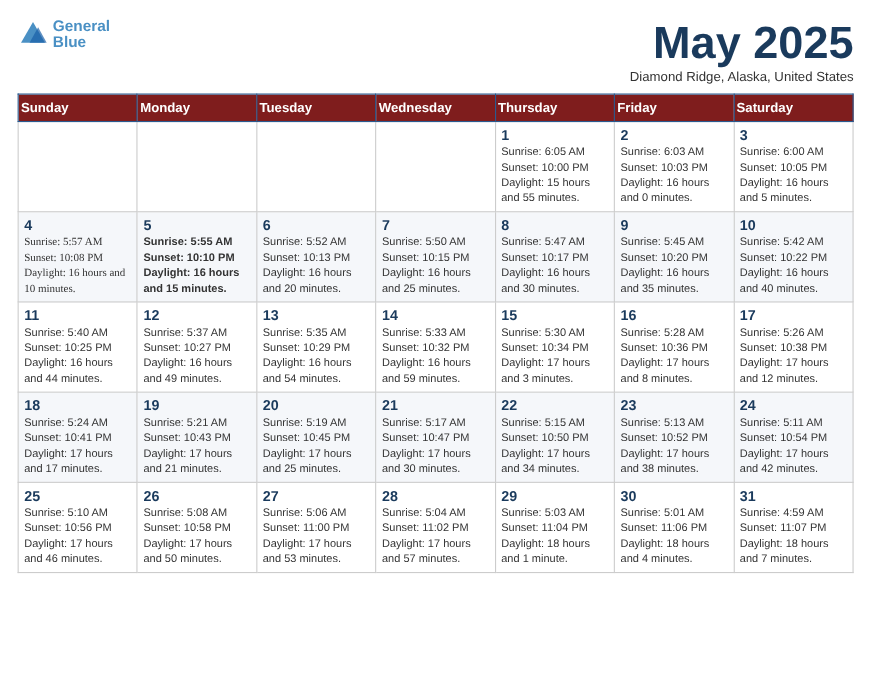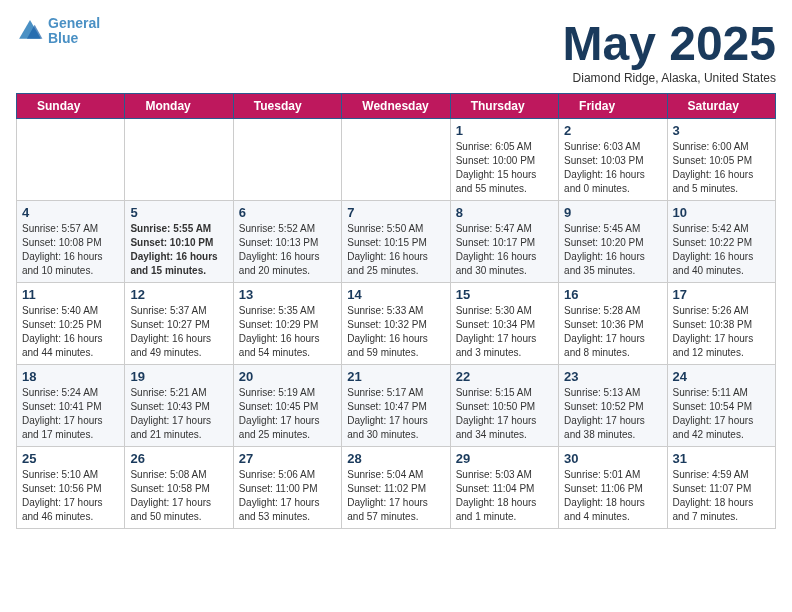--- a/index.html
+++ b/index.html
@@ -31,37 +31,37 @@
       color: #4a90c4;
     }
     .logo-icon {
       width: 28px;
       height: 28px;
     }
     .title-area {
       text-align: right;
     }
     .calendar-title {
-      font-size: 48px;
+      font-size: 41px;
       font-weight: bold;
       color: #1a3a5c;
     }
     .calendar-subtitle {
       font-size: 12px;
       color: #333;
     }
     table {
       width: 100%;
       border-collapse: collapse;
       font-size: 11px;
     }
     thead tr th {
-      background-color: #be185d;
+      background-color: #7f1d1d;
       color: #fff;
-      padding: 5px 20px;
+      padding: 5px 2px;
       text-align: left;
       font-size: 12px;
       font-weight: bold;
       border: 1px solid #2a5a8f;
     }
     tbody tr td {
       border: 1px solid #ccc;
       vertical-align: top;
       padding: 4px 5px;
       width: 14.28%;
@@ -139,21 +139,21 @@
         <td>
           <div class="day-number">3</div>
           <div class="day-info" style="white-space: pre-line;">Sunrise: 6:00 AM
 Sunset: 10:05 PM
 Daylight: 16 hours and 5 minutes.</div>
         </td>
       </tr>
       <tr>
         <td>
           <div class="day-number">4</div>
-          <div class="day-info" style="white-space: pre-line;">Sunrise: 5:57 AM
+          <div class="day-info" style="white-space: pre-line; font-family: Liberation Serif, serif;">Sunrise: 5:57 AM
 Sunset: 10:08 PM
 Daylight: 16 hours and 10 minutes.</div>
         </td>
         <td>
           <div class="day-number">5</div>
           <div class="day-info" style="white-space: pre-line; font-weight: bold;">Sunrise: 5:55 AM
 Sunset: 10:10 PM
 Daylight: 16 hours and 15 minutes.</div>
         </td>
         <td>

